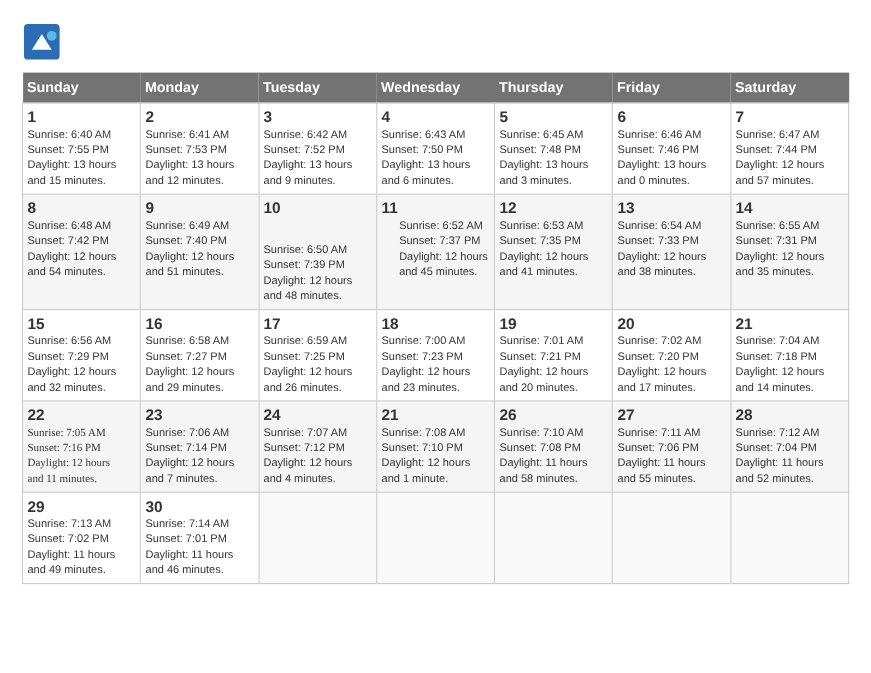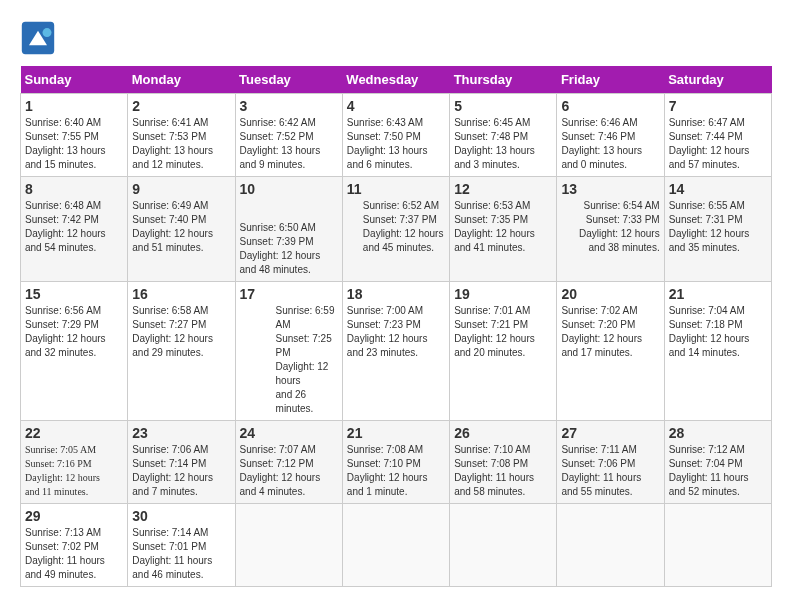--- a/index.html
+++ b/index.html
@@ -45,21 +45,21 @@
     .location {
       font-size: 14px;
       color: #555;
     }
     table {
       width: 100%;
       border-collapse: collapse;
       font-size: 11px;
     }
     th {
-      background-color: #a21caf;
+      background-color: #737373;
       color: #fff;
       padding: 6px 4px;
       text-align: left;
       font-size: 13px;
       font-weight: bold;
     }
     td {
       border: 1px solid #ccc;
       vertical-align: top;
       padding: 4px;
@@ -202,21 +202,21 @@
         </td>
         <td>
           <span class="day-num">12</span>
           <div class="day-info" style="white-space: pre-line;">Sunrise: 6:53 AM
 Sunset: 7:35 PM
 Daylight: 12 hours
 and 41 minutes.</div>
         </td>
         <td>
           <span class="day-num">13</span>
-          <div class="day-info" style="white-space: pre-line; text-align: right;">Sunrise: 6:54 AM
+          <div class="day-info" style="white-space: pre-line;">Sunrise: 6:54 AM
 Sunset: 7:33 PM
 Daylight: 12 hours
 and 38 minutes.</div>
         </td>
         <td>
           <span class="day-num">14</span>
           <div class="day-info" style="white-space: pre-line;">Sunrise: 6:55 AM
 Sunset: 7:31 PM
 Daylight: 12 hours
 and 35 minutes.</div>
@@ -232,21 +232,21 @@
         </td>
         <td>
           <span class="day-num">16</span>
           <div class="day-info" style="white-space: pre-line;">Sunrise: 6:58 AM
 Sunset: 7:27 PM
 Daylight: 12 hours
 and 29 minutes.</div>
         </td>
         <td>
           <span class="day-num">17</span>
-          <div class="day-info" style="white-space: pre-line; margin-left: 36px;">Sunrise: 6:59 AM
+          <div class="day-info" style="white-space: pre-line;">Sunrise: 6:59 AM
 Sunset: 7:25 PM
 Daylight: 12 hours
 and 26 minutes.</div>
         </td>
         <td>
           <span class="day-num">18</span>
           <div class="day-info" style="white-space: pre-line;">Sunrise: 7:00 AM
 Sunset: 7:23 PM
 Daylight: 12 hours
 and 23 minutes.</div>

